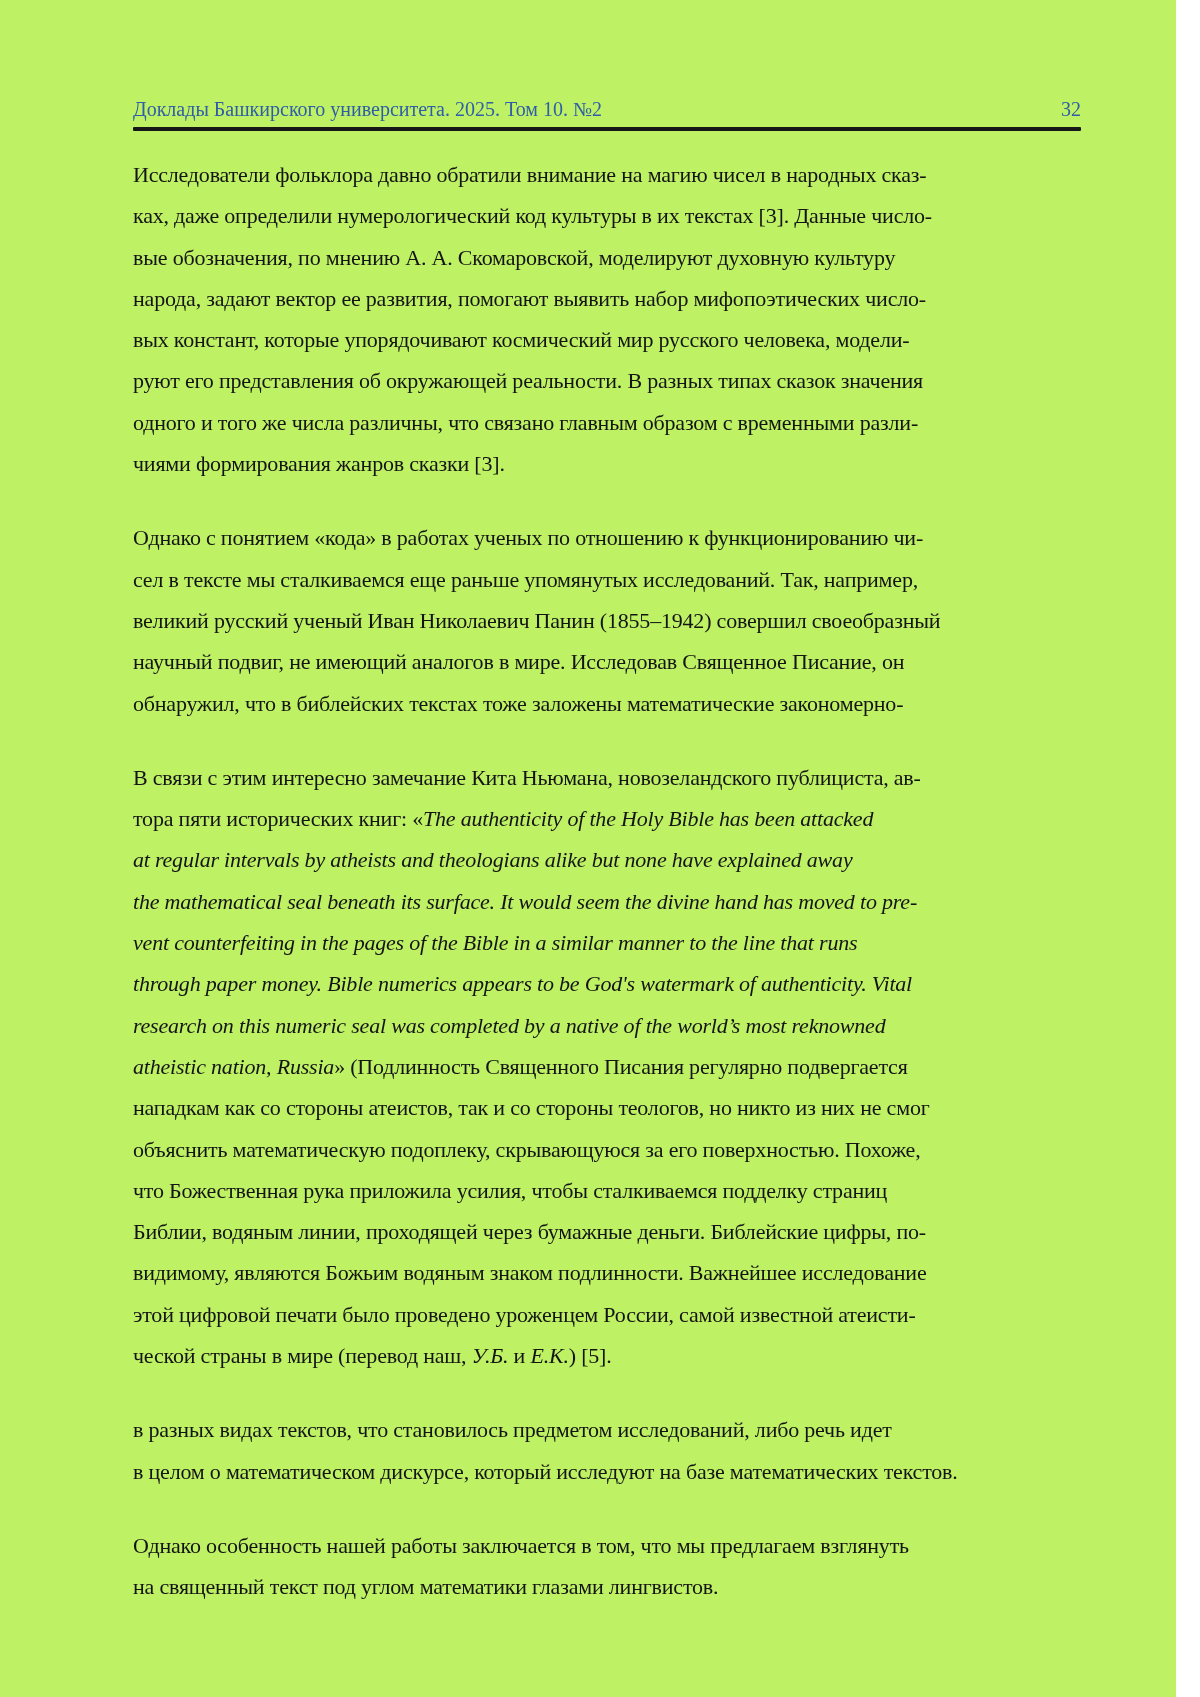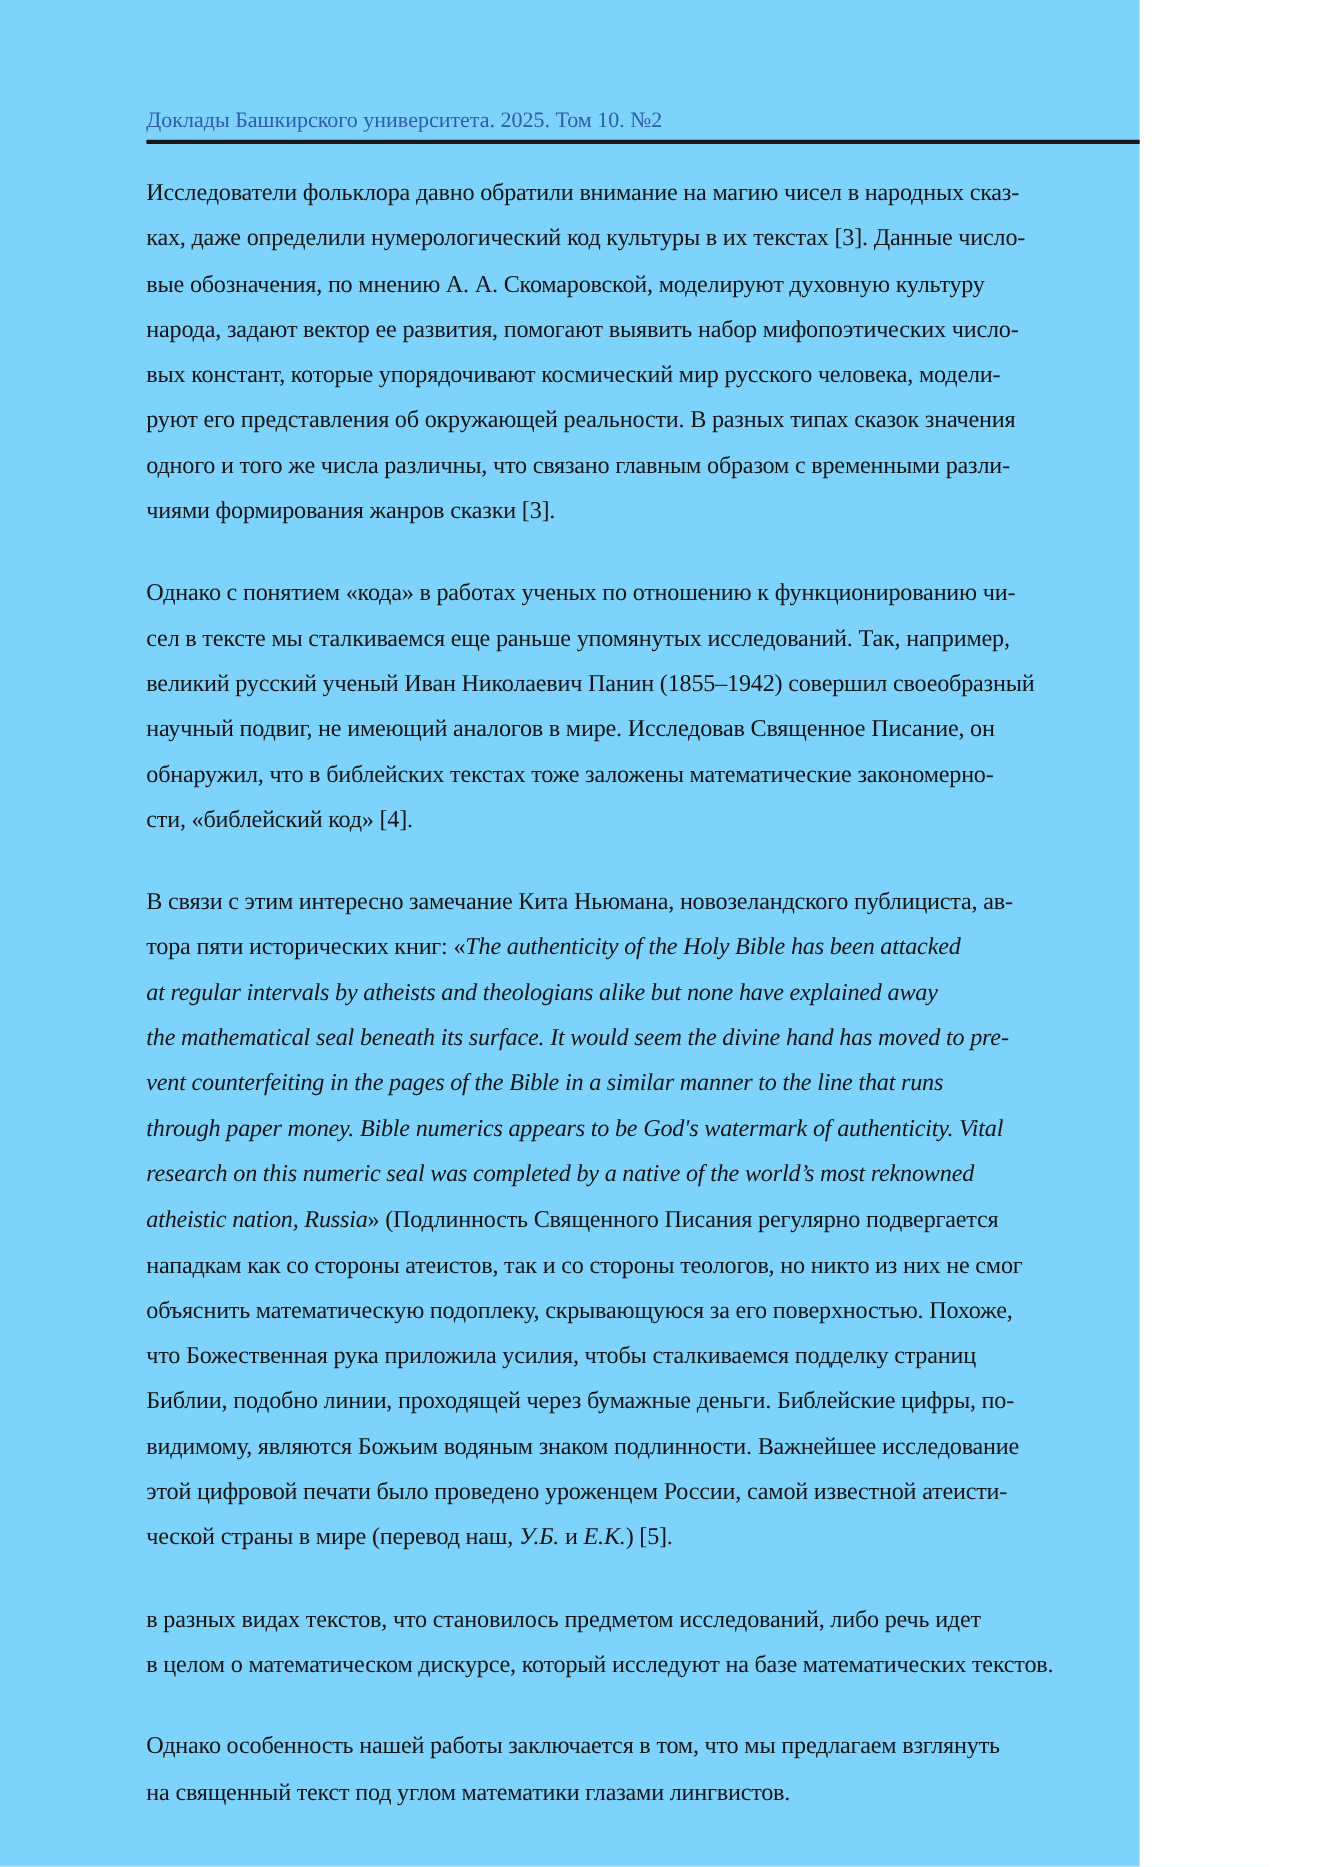--- a/index.html
+++ b/index.html
@@ -2,23 +2,23 @@
 <html><head>
 <meta charset="utf-8">
 <style>
   html, body {
     margin: 0;
     padding: 0;
     background: #ffffff;
   }
   .page {
     position: relative;
-    width: 1036px;
+    width: 1176px;
     height: 1697px;
-    background: #7dd3fc;
+    background: #bef264;
     font-family: "Liberation Serif", "DejaVu Serif", serif;
     color: #141414;
     overflow: hidden;
   }
   .content {
     position: absolute;
     left: 133px;
     top: 97px;
     width: 948px;
   }
@@ -75,35 +75,34 @@
           <div class="line"><span>руют его представления об окружающей реальности. В разных типах сказок значения</span></div>
           <div class="line"><span>одного и того же числа различны, что связано главным образом с временными разли-</span></div>
           <div class="line"><span>чиями формирования жанров сказки [3].</span></div>
         </div>
         <div class="para">
           <div class="line"><span>Однако с понятием «кода» в работах ученых по отношению к функционированию чи-</span></div>
           <div class="line"><span>сел в тексте мы сталкиваемся еще раньше упомянутых исследований. Так, например,</span></div>
           <div class="line"><span>великий русский ученый Иван Николаевич Панин (1855–1942) совершил своеобразный</span></div>
           <div class="line"><span>научный подвиг, не имеющий аналогов в мире. Исследовав Священное Писание, он</span></div>
           <div class="line"><span>обнаружил, что в библейских текстах тоже заложены математические закономерно-</span></div>
-          <div class="line"><span>сти, «библейский код» [4].</span></div>
         </div>
         <div class="para">
           <div class="line"><span>В связи с этим интересно замечание Кита Ньюмана, новозеландского публициста, ав-</span></div>
           <div class="line"><span>тора пяти исторических книг: «</span><em>The authenticity of the Holy Bible has been attacked</em></div>
           <div class="line"><em>at regular intervals by atheists and theologians alike but none have explained away</em></div>
           <div class="line"><em>the mathematical seal beneath its surface. It would seem the divine hand has moved to pre-</em></div>
           <div class="line"><em>vent counterfeiting in the pages of the Bible in a similar manner to the line that runs</em></div>
           <div class="line"><em>through paper money. Bible numerics appears to be God's watermark of authenticity. Vital</em></div>
           <div class="line"><em>research on this numeric seal was completed by a native of the world’s most reknowned</em></div>
           <div class="line"><em>atheistic nation, Russia</em><span>» (Подлинность Священного Писания регулярно подвергается</span></div>
           <div class="line"><span>нападкам как со стороны атеистов, так и со стороны теологов, но никто из них не смог</span></div>
           <div class="line"><span>объяснить математическую подоплеку, скрывающуюся за его поверхностью. Похоже,</span></div>
           <div class="line"><span>что Божественная рука приложила усилия, чтобы сталкиваемся подделку страниц</span></div>
-          <div class="line"><span>Библии, подобно линии, проходящей через бумажные деньги. Библейские цифры, по-</span></div>
+          <div class="line"><span>Библии, водяным линии, проходящей через бумажные деньги. Библейские цифры, по-</span></div>
           <div class="line"><span>видимому, являются Божьим водяным знаком подлинности. Важнейшее исследование</span></div>
           <div class="line"><span>этой цифровой печати было проведено уроженцем России, самой известной атеисти-</span></div>
           <div class="line"><span>ческой страны в мире (перевод наш, </span><em>У.Б.</em><span> и </span><em>Е.К.</em><span>) [5].</span></div>
         </div>
         <div class="para">
           <div class="line"><span>в разных видах текстов, что становилось предметом исследований, либо речь идет</span></div>
           <div class="line"><span>в целом о математическом дискурсе, который исследуют на базе математических текстов.</span></div>
         </div>
         <div class="para">
           <div class="line"><span>Однако особенность нашей работы заключается в том, что мы предлагаем взглянуть</span></div>

